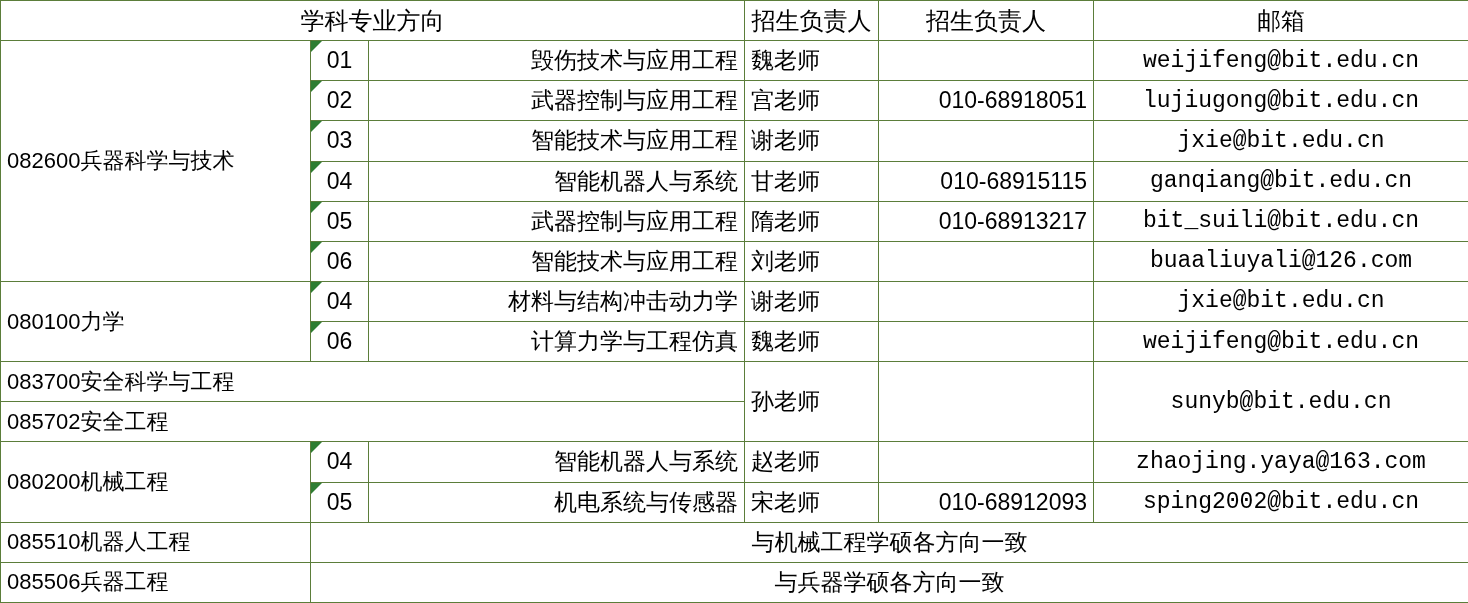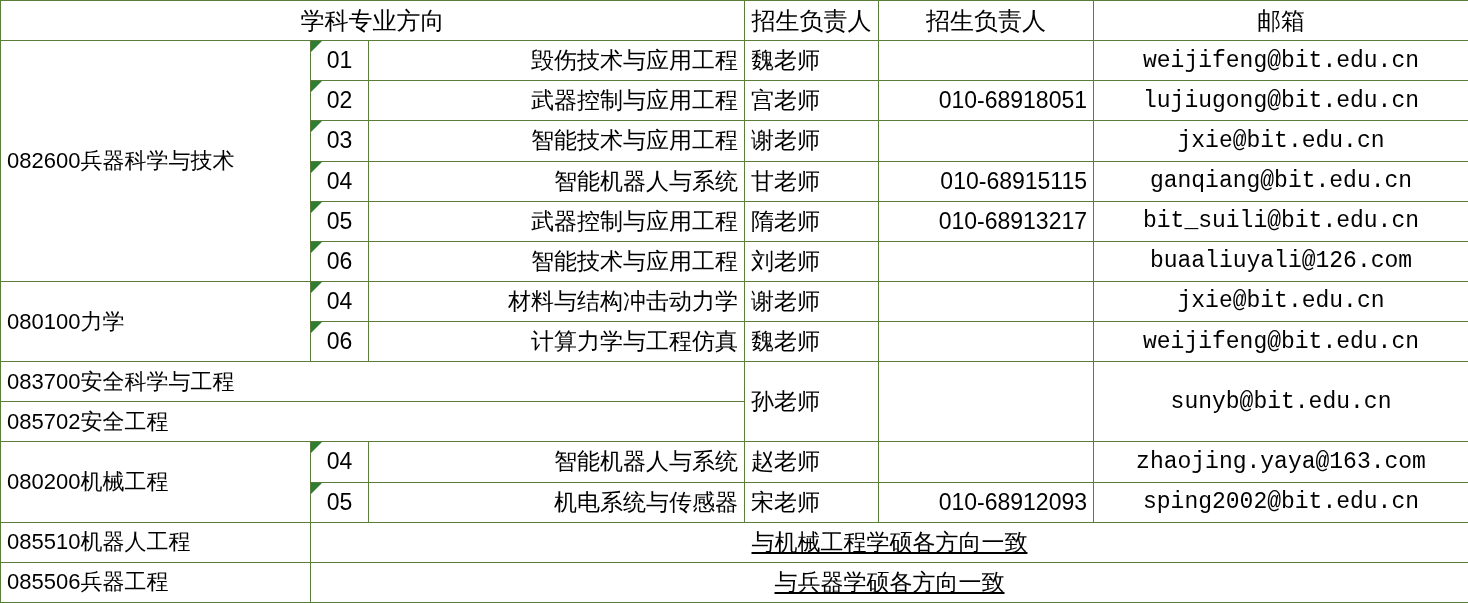--- a/index.html
+++ b/index.html
@@ -74,21 +74,20 @@
     font-size: 23px;
   }
   .email {
     text-align: center;
     font-size: 23px;
     font-family: Liberation Mono, monospace;
   }
   .note {
     text-align: center;
     font-size: 23px;
-    text-decoration: underline;
   }
   .row td { height: 38px; }
 </style>
 </head>
 <body>
 
 <div class="sheet">
 <table class="grid">
   <colgroup>
     <col style="width:310px">

